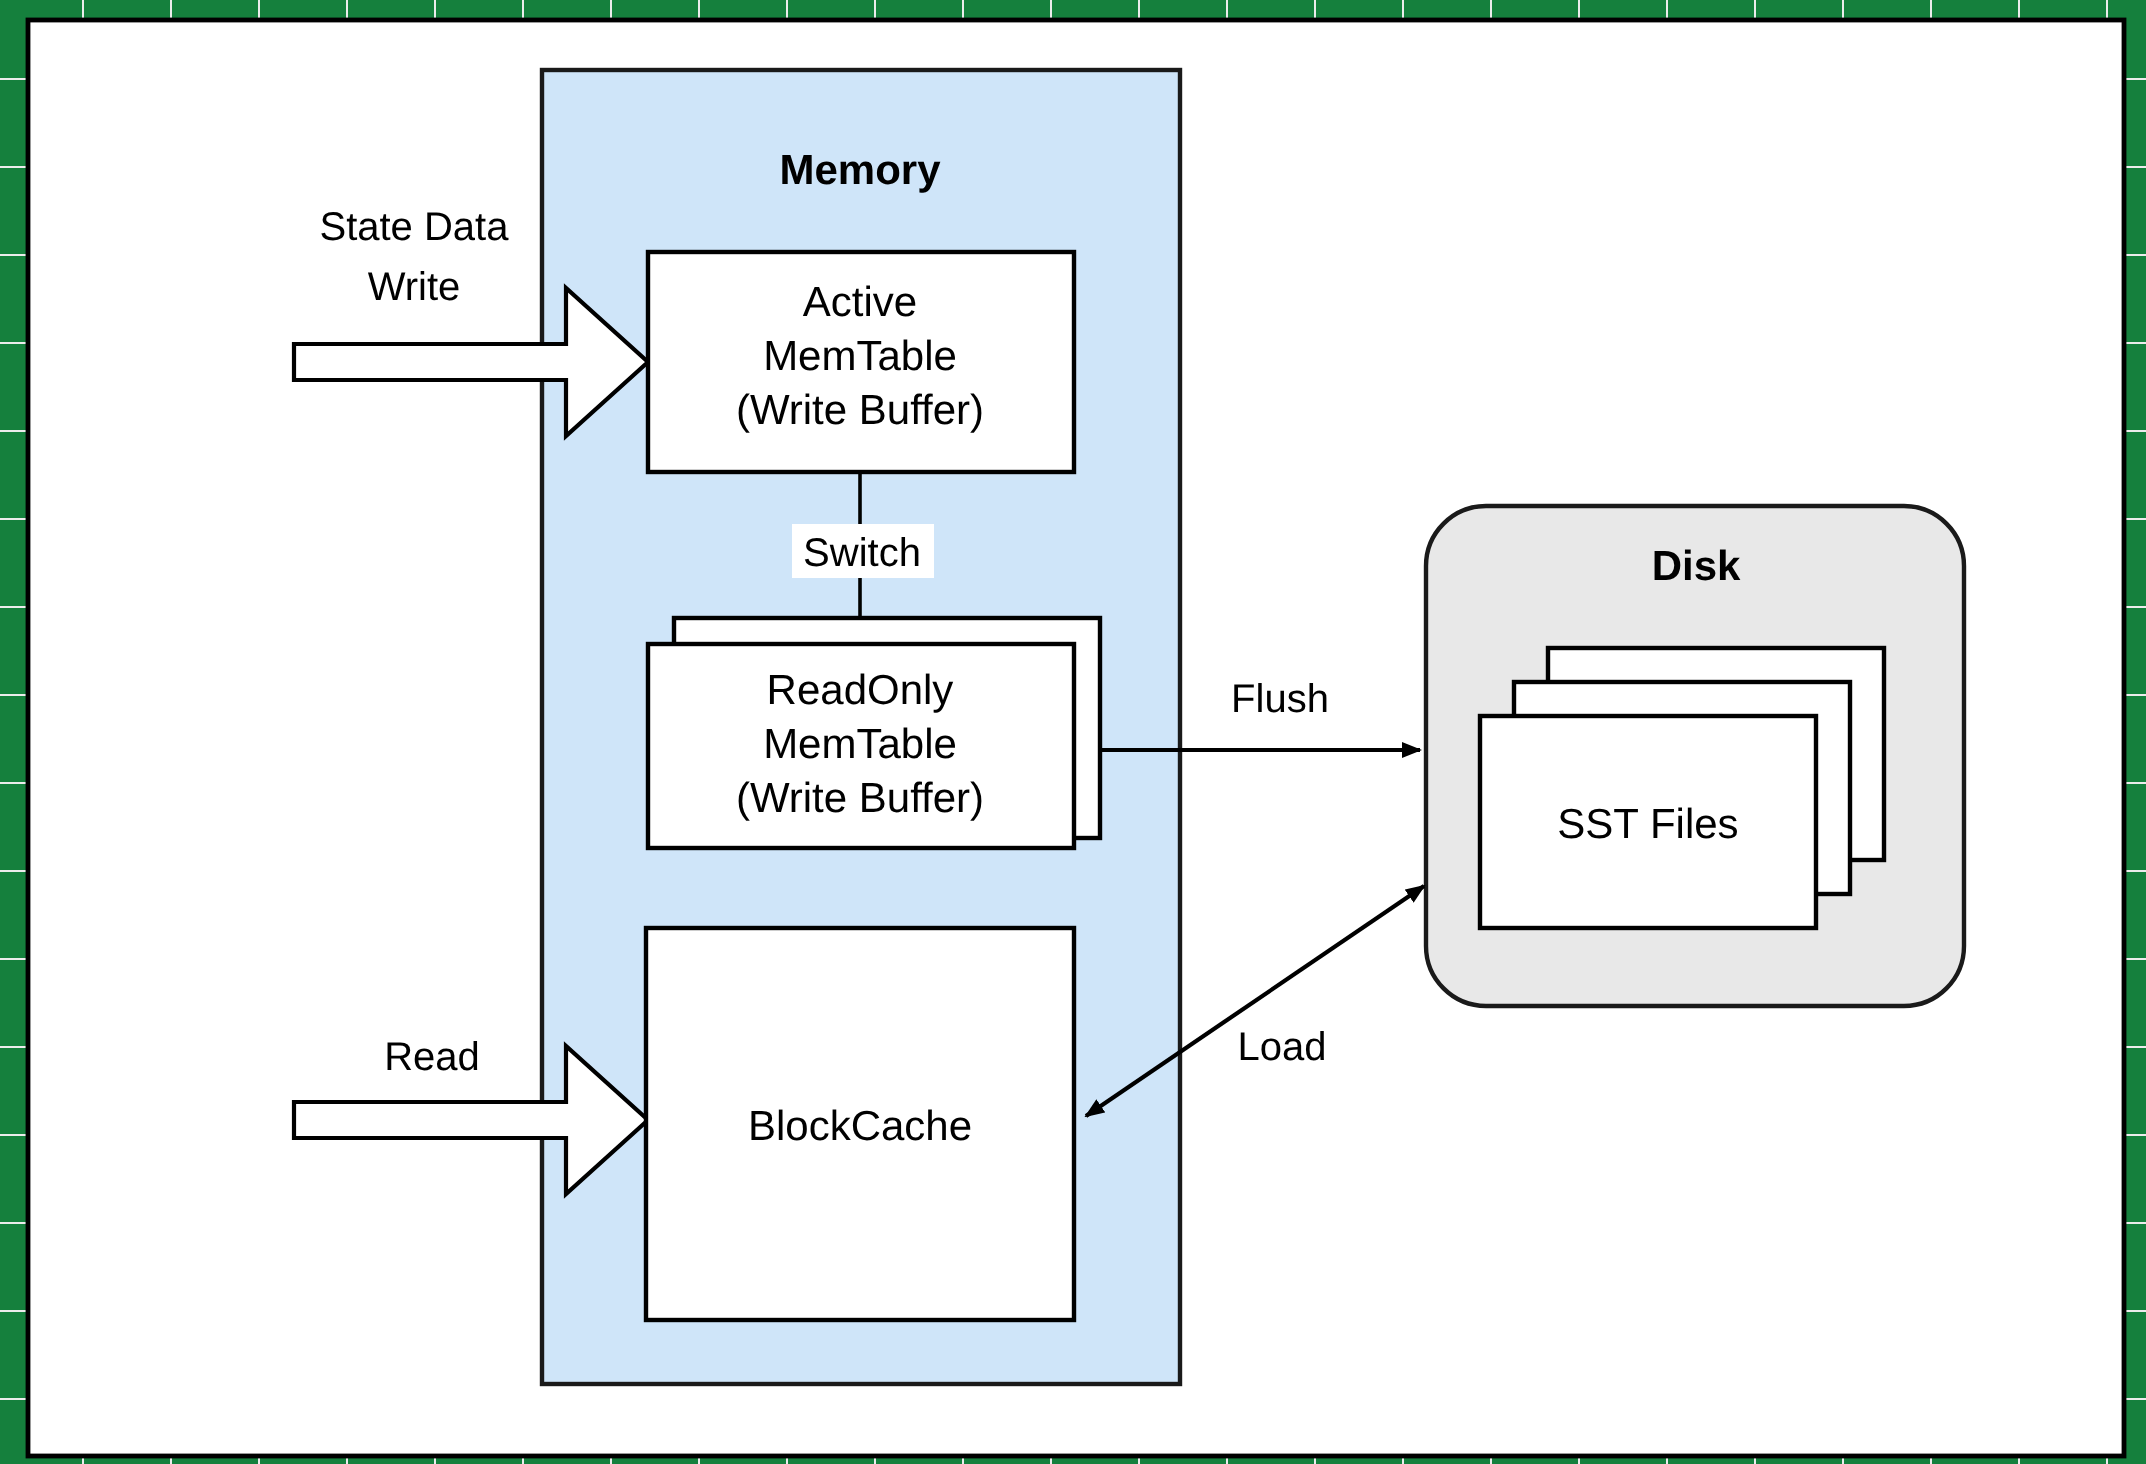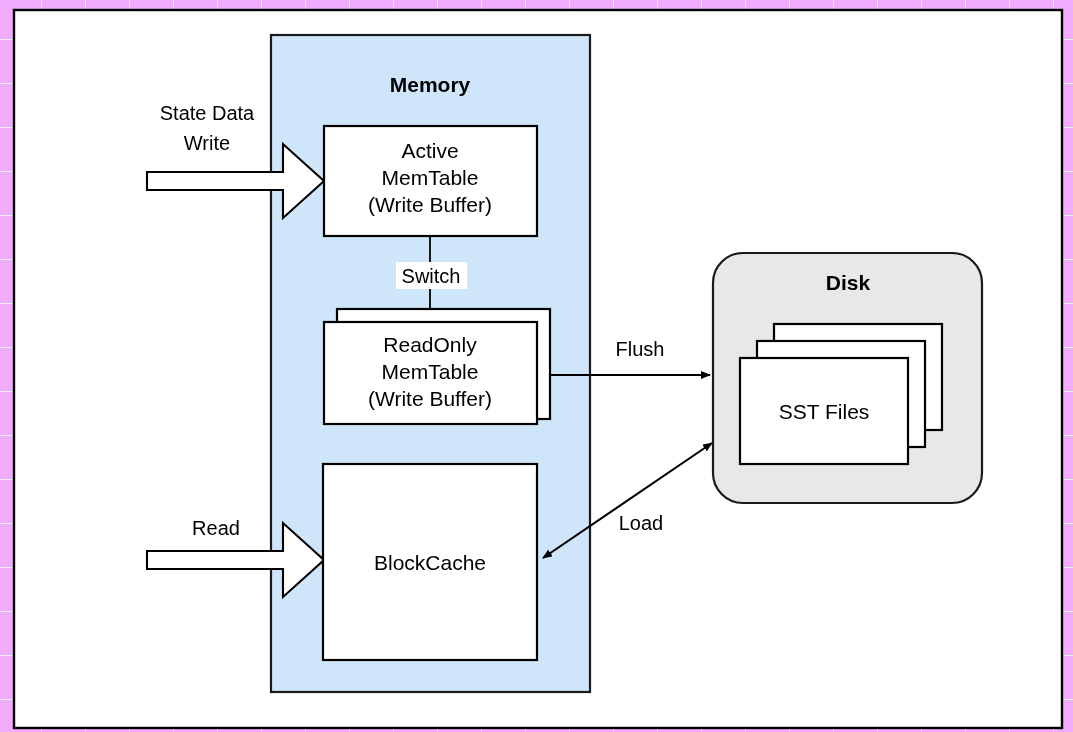--- a/index.html
+++ b/index.html
@@ -10,21 +10,21 @@
   body {
     width: 1073px;
     height: 732px;
     font-family: "Liberation Sans", sans-serif;
     overflow: hidden;
   }
   #canvas {
     position: relative;
     width: 1073px;
     height: 732px;
-    background: #f0abfc;
+    background: #15803d;
   }
   
   .grid-backdrop {
     position: absolute;
     left: 0; top: 0;
     width: 1073px; height: 732px;
     background-image:
       linear-gradient(to right, #ececec 1px, transparent 1px),
       linear-gradient(to bottom, #ececec 1px, transparent 1px);
     background-size: 44px 44px;

